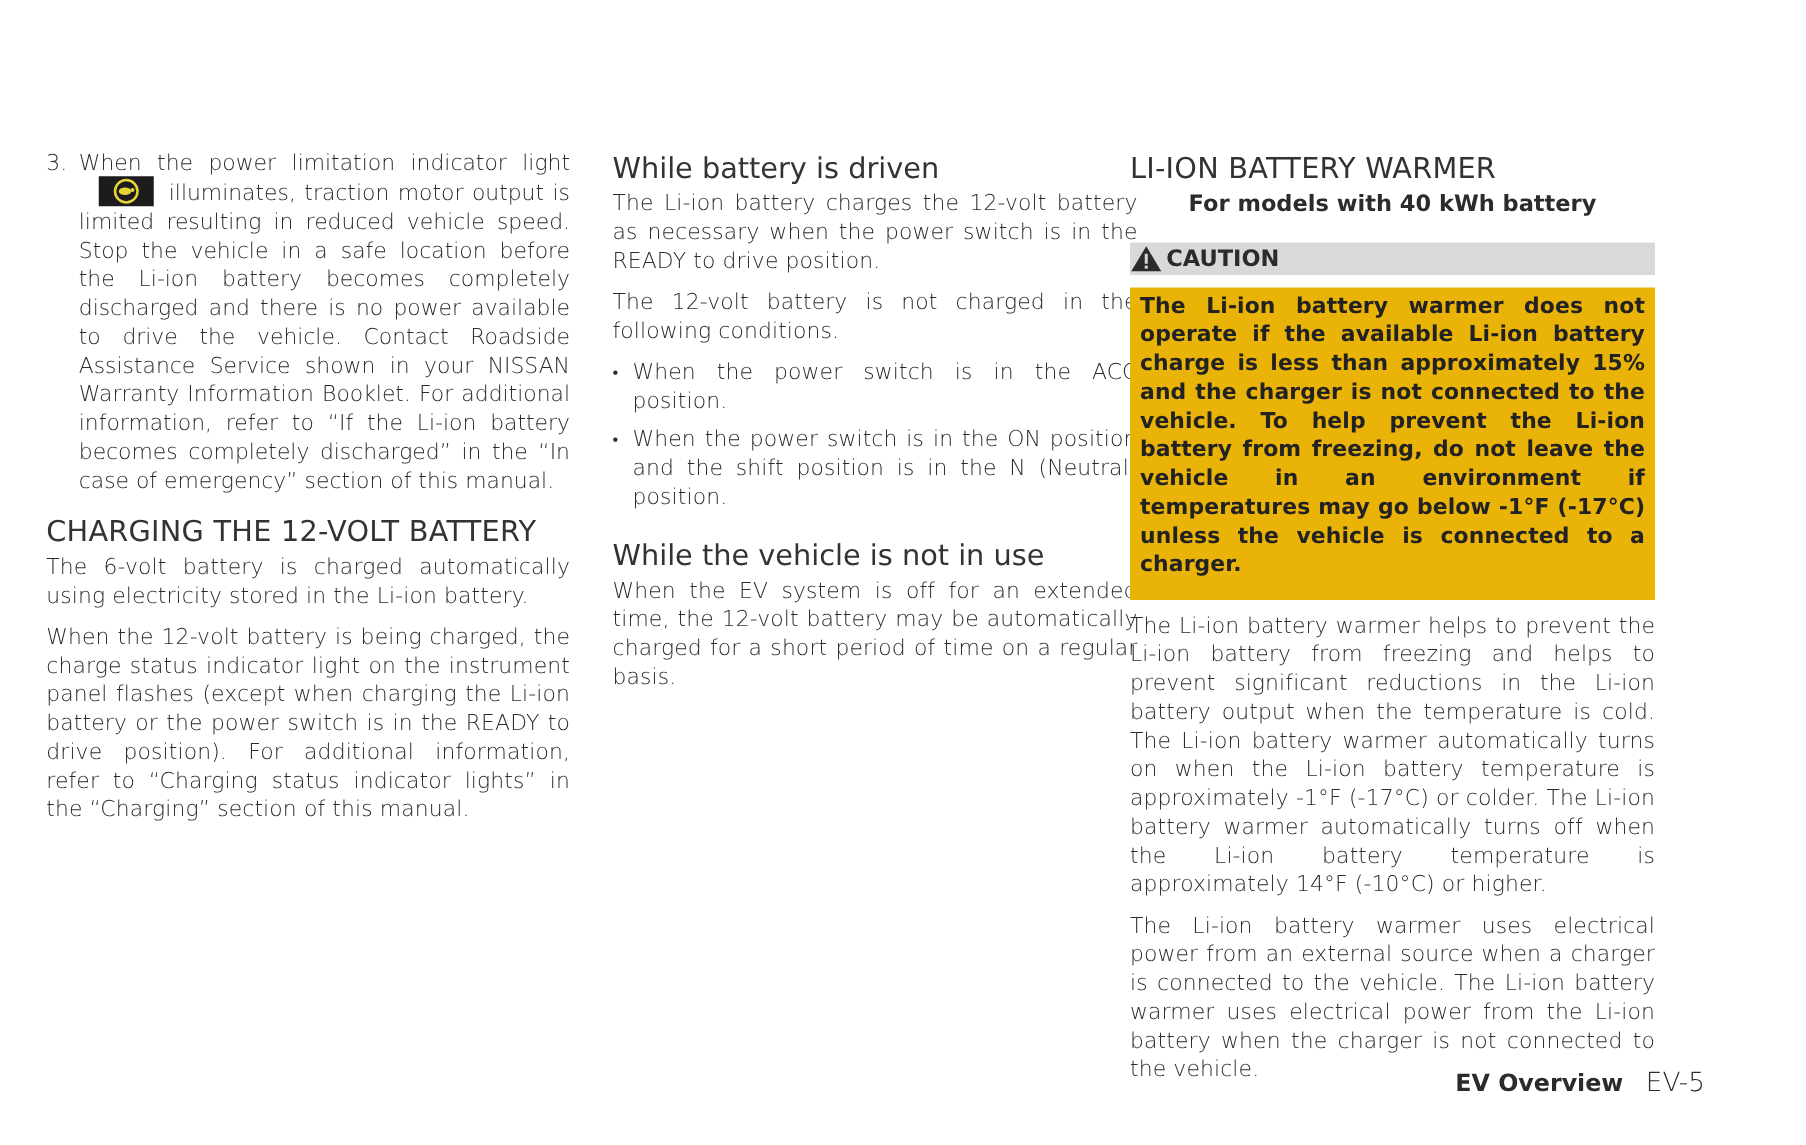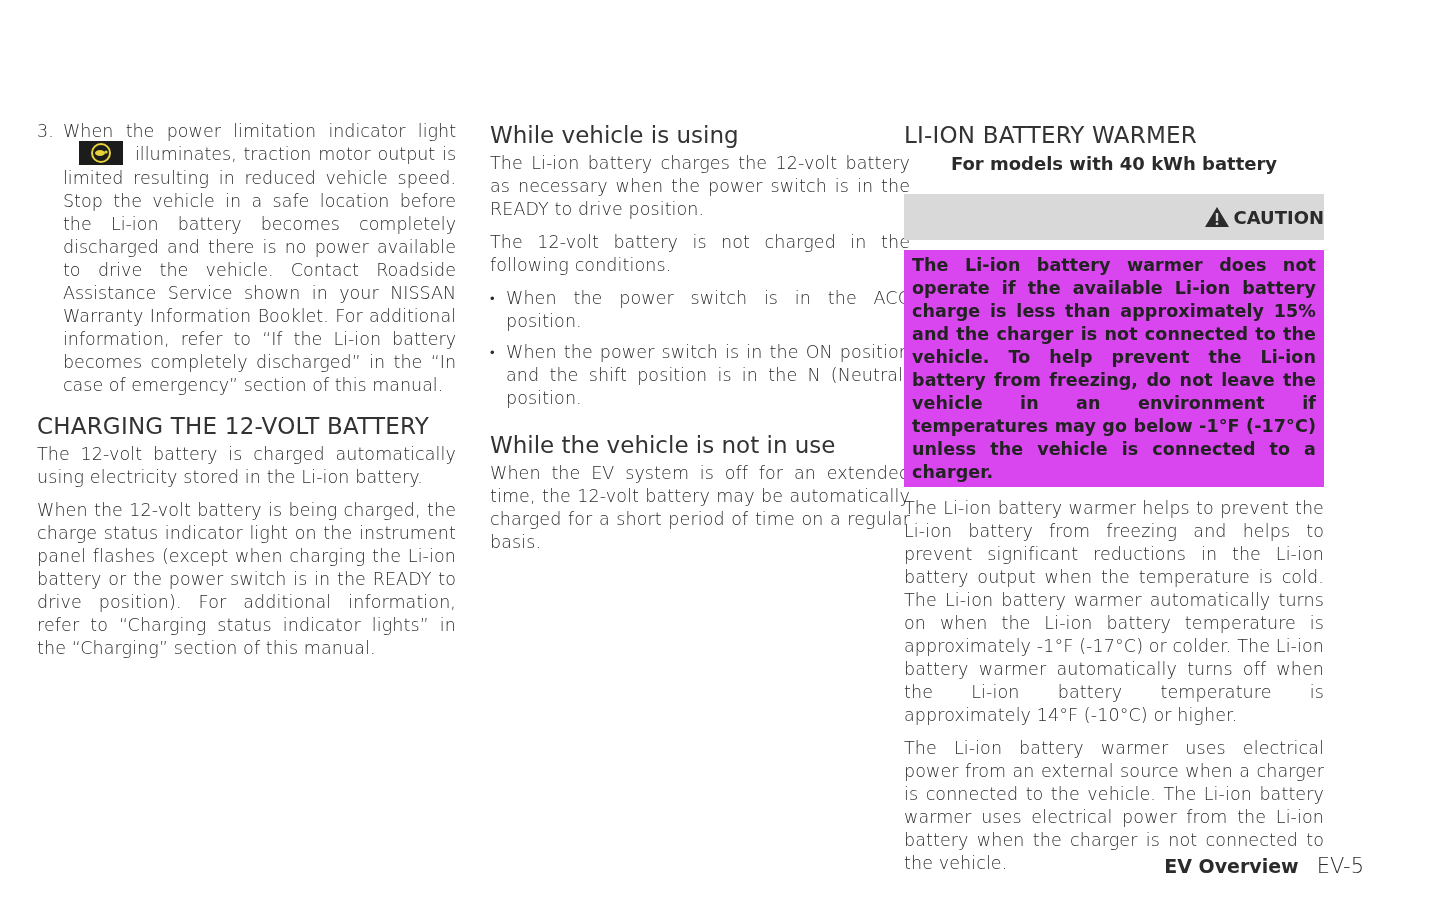--- a/index.html
+++ b/index.html
@@ -25,51 +25,51 @@
   .indicator {
     display: inline-block; width: 44px; height: 24px; background: #1c1c1c;
     vertical-align: middle; margin: 0 12px 0 16px; position: relative; top: -2px;
   }
   .indicator svg { position: absolute; left: 10px; top: 1px; }
   ul { list-style: none; padding: 0; margin: 0 0 10px 0; }
   ul li { position: relative; padding-left: 16px; margin-bottom: 8px; }
   ul li::before { content: "•"; position: absolute; left: 0; top: 0; font-size: 13px; }
   .subhead { font-weight: 700; font-size: 18px; line-height: 24px; margin: 0 0 18px 0; color: #2b2b2b; text-align: center; }
   .caution-head {
-    background: #d9d9d9; height: 46px; display: flex; align-items: center; justify-content: flex-end;
+    background: #d9d9d9; height: 26px; display: flex; align-items: center; justify-content: flex-start;
     font-weight: 700; font-size: 18px; margin-bottom: 10px; color: #2b2b2b;
   }
   .caution-head svg { margin-right: 3px; }
   .caution-body {
-    background: #d946ef; padding: 4px 8px 3px 8px; margin-bottom: 10px;
+    background: #eab308; padding: 4px 8px 16px 8px; margin-bottom: 10px;
   }
   .caution-body p { font-weight: 700; margin: 0; font-size: 17.5px; line-height: 23px; color: #222; }
   .footer { position: absolute; top: 854px; right: 81px; display: flex; align-items: baseline; }
   .footer .section { font-weight: 700; font-size: 19px; margin-right: 18px; color: #2b2b2b; }
   .footer .page { font-weight: 300; font-size: 21px; color: #2b2b2b; }
 </style>
 </head>
 <body>
 
 <div class="col col1">
   <div class="numbered">
     <span class="num">3.</span>
     <span class="numtext"><span>When the power limitation indicator light</span><span class="indicator"><svg width="24" height="22" viewBox="0 0 24 22">
             <circle cx="12" cy="11" r="9" fill="none" stroke="#e8d23a" stroke-width="2"></circle>
             <ellipse cx="11" cy="11" rx="5" ry="3" fill="#e8d23a"></ellipse>
             <circle cx="17" cy="10" r="1.6" fill="#e8d23a"></circle>
           </svg></span><span>illuminates, traction motor output is limited resulting in reduced vehicle speed. Stop the vehicle in a safe location before the Li-ion battery becomes completely discharged and there is no power available to drive the vehicle. Contact Roadside Assistance Service shown in your NISSAN Warranty Information Booklet. For additional information, refer to “If the Li-ion battery becomes completely discharged” in the “In case of emergency” section of this manual.</span></span>
   </div>
   <h2 class="upper">CHARGING THE 12-VOLT BATTERY</h2>
-  <p>The 12-volt battery is charged automatically using electricity stored in the Li-ion battery.</p>
+  <p>The 6-volt battery is charged automatically using electricity stored in the Li-ion battery.</p>
   <p>When the 12-volt battery is being charged, the charge status indicator light on the instrument panel flashes (except when charging the Li-ion battery or the power switch is in the READY to drive position). For additional information, refer to “Charging status indicator lights” in the “Charging” section of this manual.</p>
 </div>
 
 <div class="col col2">
-  <h2>While vehicle is using</h2>
+  <h2>While battery is driven</h2>
   <p>The Li-ion battery charges the 12-volt battery as necessary when the power switch is in the READY to drive position.</p>
   <p>The 12-volt battery is not charged in the following conditions.</p>
   <ul>
     <li>When the power switch is in the ACC position.</li>
     <li>When the power switch is in the ON position and the shift position is in the N (Neutral) position.</li>
   </ul>
   <h2 style="margin-top:20px">While the vehicle is not in use</h2>
   <p>When the EV system is off for an extended time, the 12-volt battery may be automatically charged for a short period of time on a regular basis.</p>
 </div>
 

